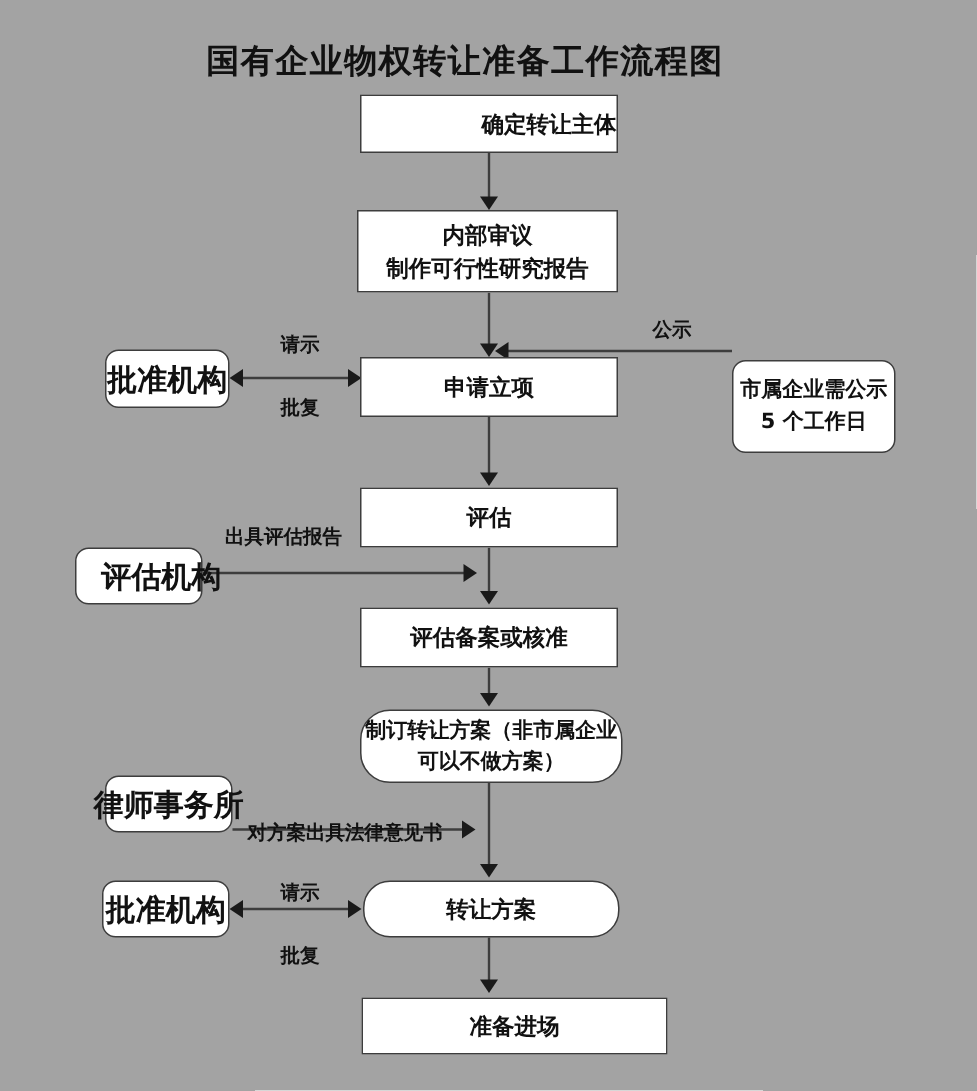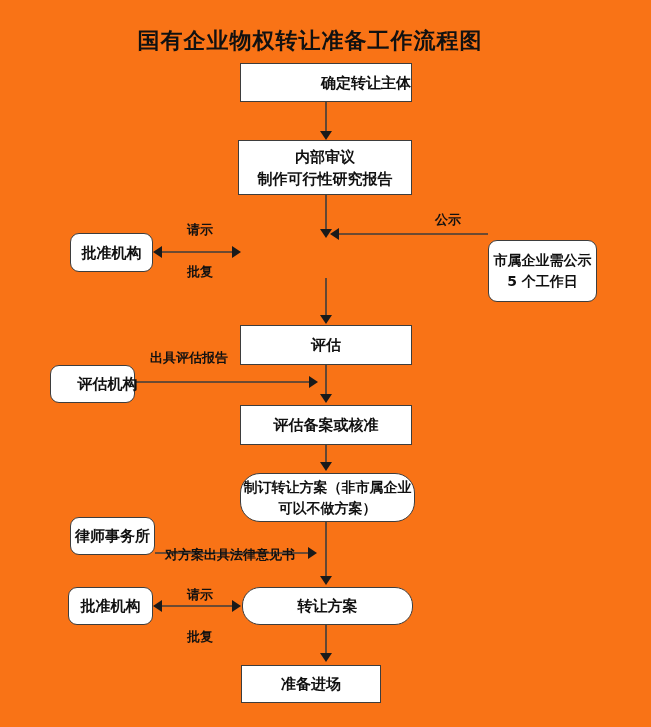--- a/index.html
+++ b/index.html
@@ -5,21 +5,21 @@
   html, body {
     margin: 0;
     padding: 0;
     background: #ffffff;
     font-family: "DejaVu Sans", sans-serif;
   }
   .canvas {
     position: relative;
     width: 651px;
     height: 727px;
-    background: #f97316;
+    background: #a3a3a3;
     overflow: hidden;
     color: #111111;
   }
   .title {
     position: absolute;
     left: 120px;
     top: 26px;
     width: 380px;
     text-align: center;
     font-size: 22px;
@@ -37,21 +37,21 @@
     align-items: center;
     justify-content: center;
     text-align: center;
     font-size: 15px;
     font-weight: bold;
     line-height: 22px;
     color: #111111;
   }
   .box.rounded {
     border-radius: 9px;
-    font-size: 15px;
+    font-size: 20px;
   }
   .box .ln { display: block; white-space: nowrap; }
   .box.tight { font-size: 14px; line-height: 21px; }
   .edge-label {
     position: absolute;
     font-size: 13px;
     font-weight: bold;
     white-space: nowrap;
     color: #111111;
     text-align: center;
@@ -127,39 +127,42 @@
 
   <div class="box" style="left:240px; top:63px; width:172px; height:39px;align-items:flex-end;">
     <span class="ln">确定转让主体</span>
   </div>
 
   <div class="box" style="left:238px; top:140px; width:174px; height:55px;">
     <span class="ln">内部审议</span>
     <span class="ln">制作可行性研究报告</span>
   </div>
 
+  <div class="box" style="left:240px; top:238px; width:172px; height:40px;">
+    <span class="ln">申请立项</span>
+  </div>
 
   <div class="box" style="left:240px; top:325px; width:172px; height:40px;">
     <span class="ln">评估</span>
   </div>
 
   <div class="box" style="left:240px; top:405px; width:172px; height:40px;">
     <span class="ln">评估备案或核准</span>
   </div>
 
   <div class="box tight" style="left:240px; top:473px; width:175px; height:49px;border-radius:20px;">
     <span class="ln">制订转让方案（非市属企业</span>
     <span class="ln">可以不做方案）</span>
   </div>
 
   <div class="box" style="left:242px; top:587px; width:171px; height:38px;border-radius:18px;">
     <span class="ln">转让方案</span>
   </div>
 
-  <div class="box" style="left:241px; top:665px; width:140px; height:38px;">
+  <div class="box" style="left:241px; top:665px; width:204px; height:38px;">
     <span class="ln">准备进场</span>
   </div>
 
   <div class="box rounded" style="left:70px; top:233px; width:83px; height:39px;">
     <span class="ln">批准机构</span>
   </div>
 
   <div class="box rounded tight" style="left:488px; top:210px; width:109px; height:62px;margin-top:30px;">
     <span class="ln">市属企业需公示</span>
     <span class="ln">5 个工作日</span>

